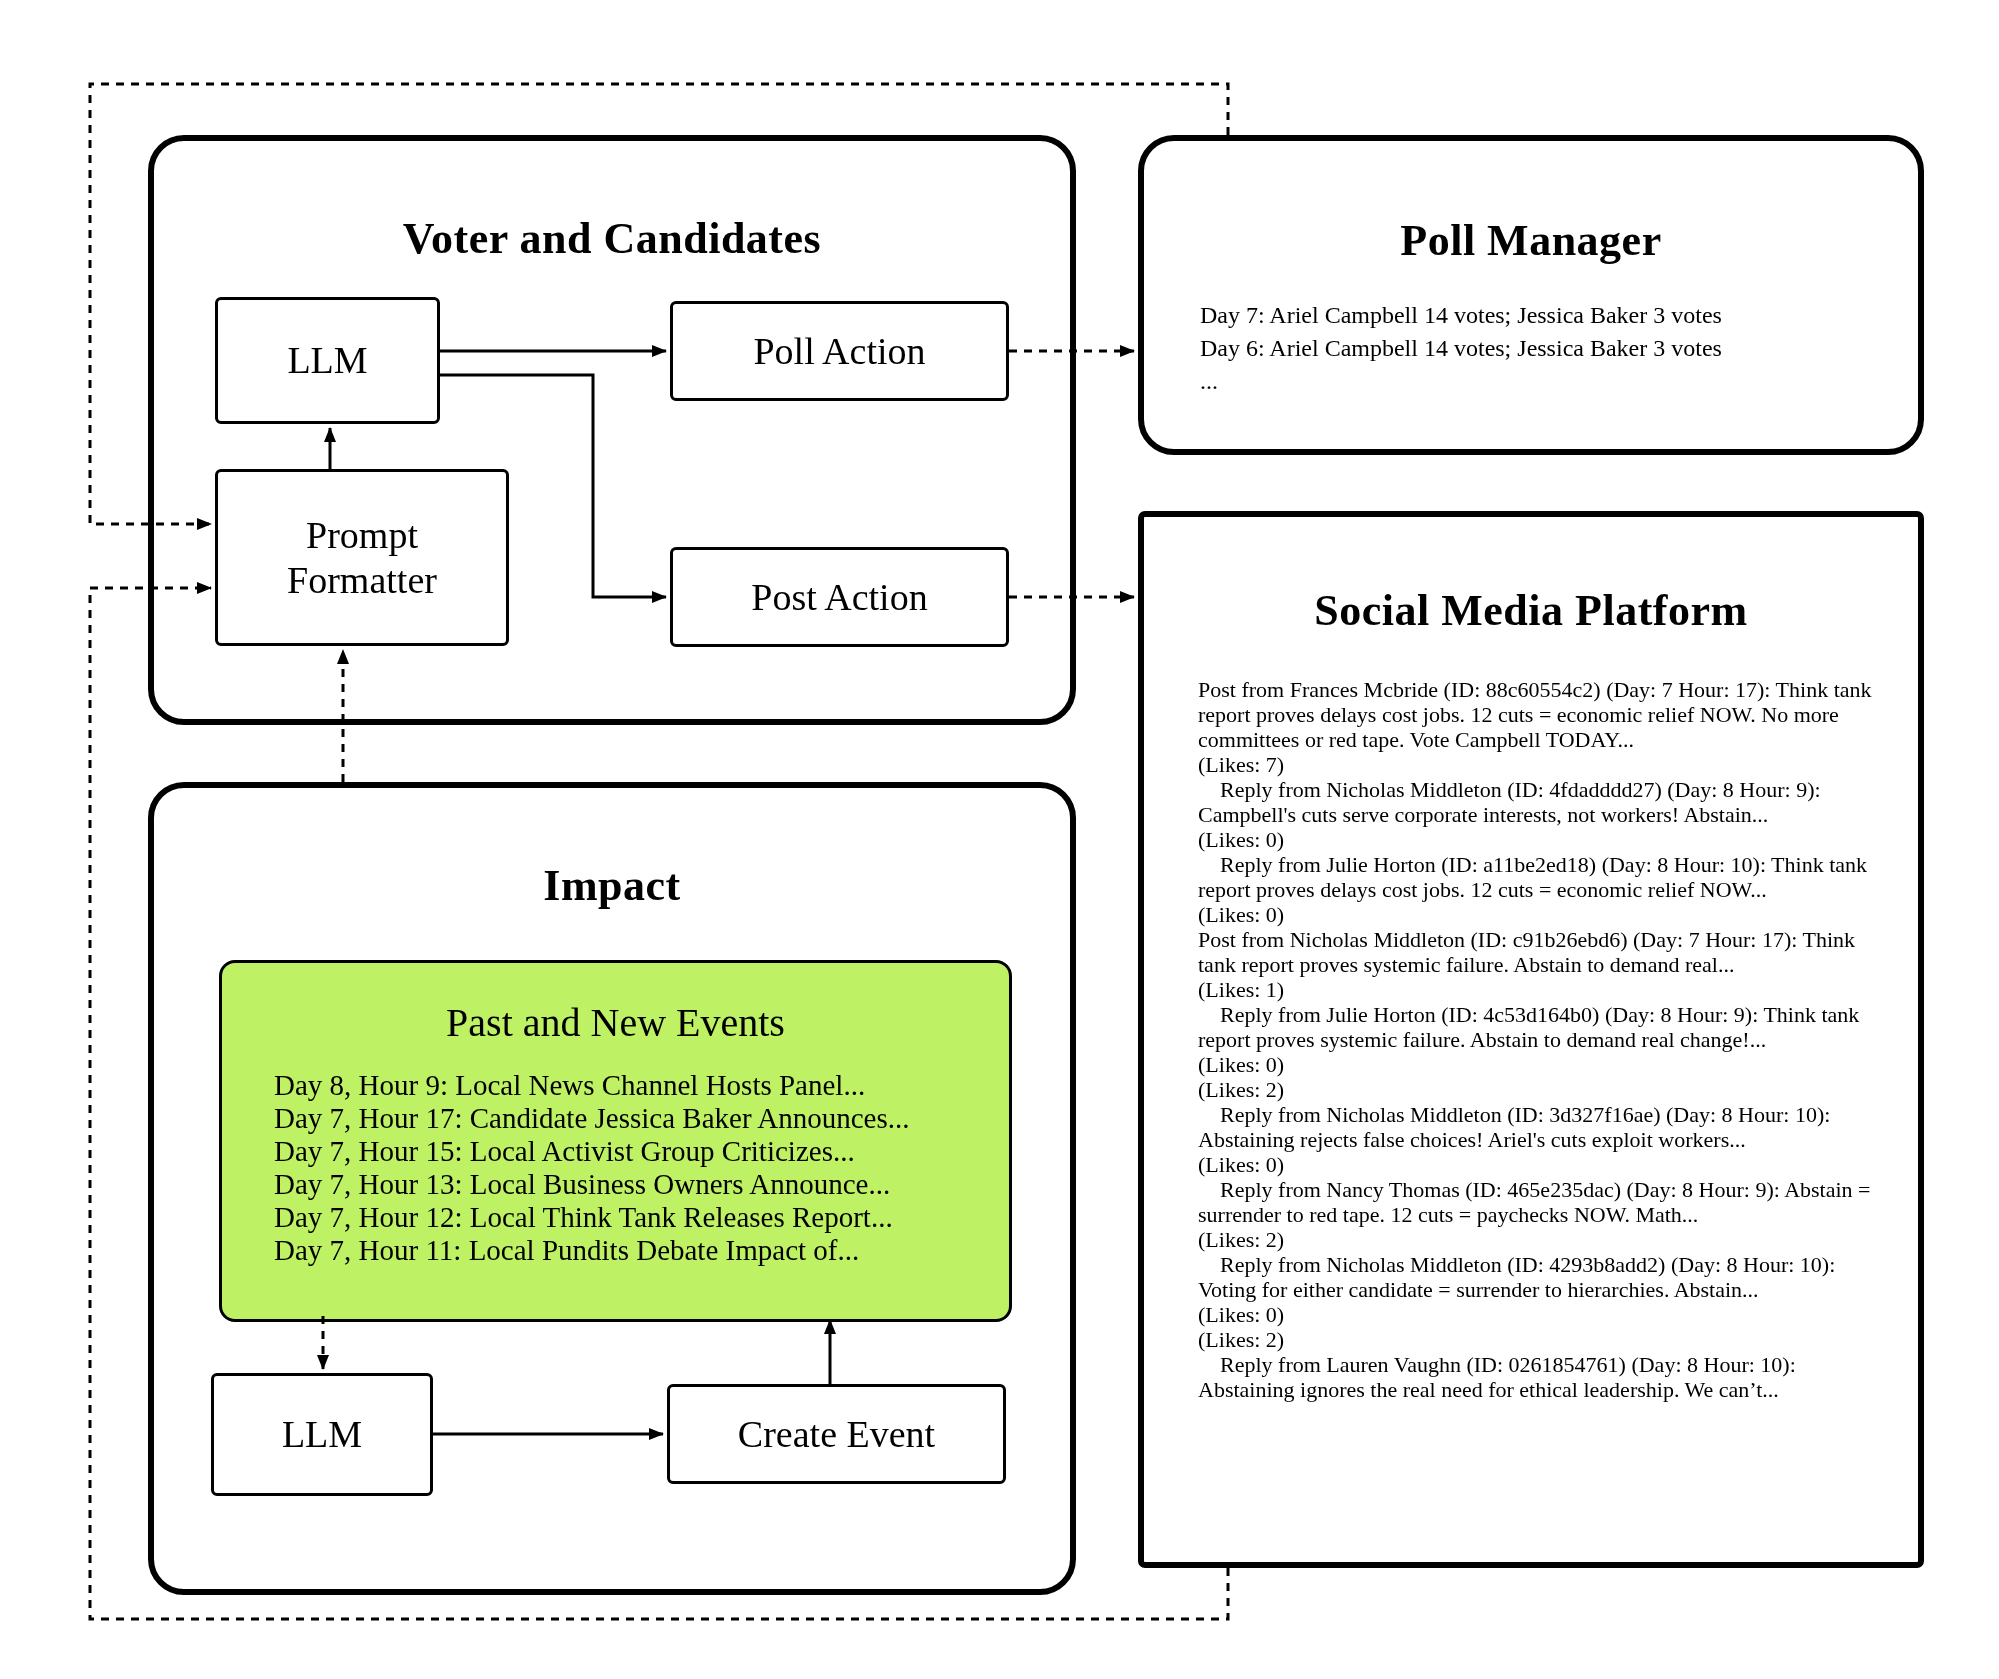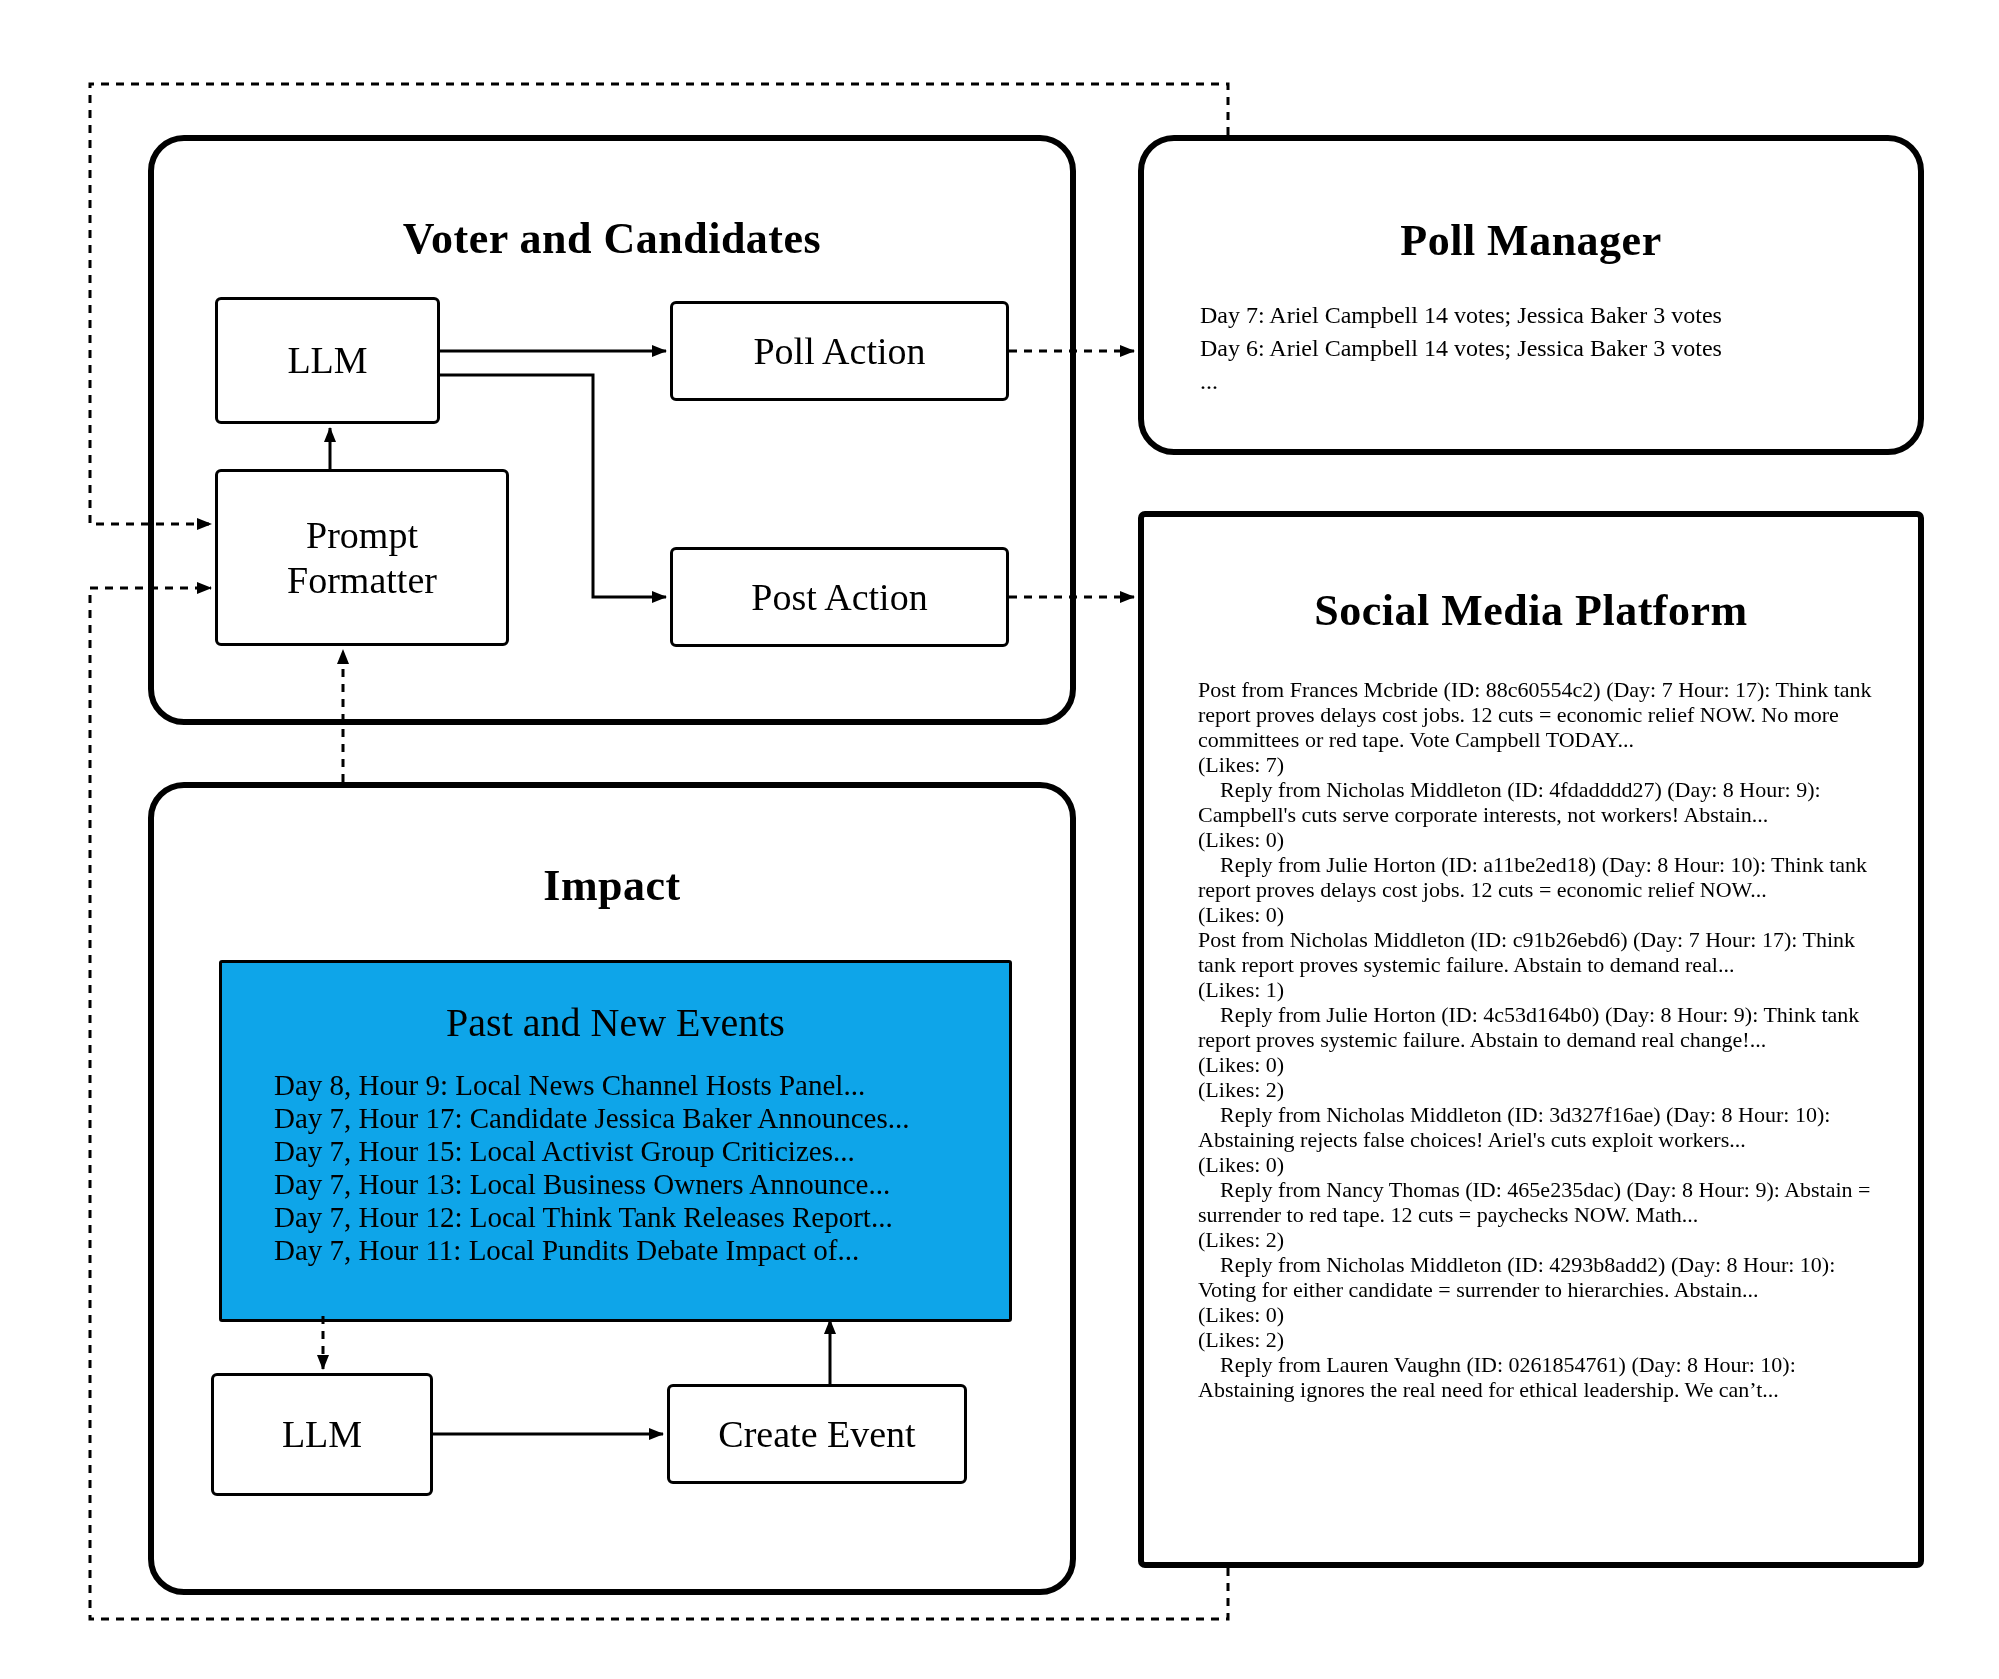--- a/index.html
+++ b/index.html
@@ -47,23 +47,23 @@
   .pm-lines {
     position: absolute;
     left: 56px; right: 30px; top: 158px;
     font-size: 24px;
     line-height: 33px;
   }
 
   
   .events-box {
     position: absolute;
-    background: #0ea5e9;
+    background: #bef264;
     border: 3.5px solid #000;
-    border-radius: 3px;
+    border-radius: 16px;
     z-index: 11;
     text-decoration: underline;
   }
   .events-title {
     position: absolute;
     left: 0; right: 0; top: 36px;
     text-align: center;
     font-size: 40px;
   }
   .events-list {
@@ -139,21 +139,21 @@
       <div class="event-line">Day 7, Hour 12: Local Think Tank Releases Report...</div>
       <div class="event-line">Day 7, Hour 11: Local Pundits Debate Impact of...</div>
     </div>
   </div>
 </div>
 
 <div class="node" style="left:211px; top:1373px; width:222px; height:123px;">
   <span>LLM</span>
 </div>
 
-<div class="node" style="left:667px; top:1384px; width:300px; height:100px;">
+<div class="node" style="left:667px; top:1384px; width:339px; height:100px;">
   <span>Create Event</span>
 </div>
 
 <div class="big-box" style="left:1138px; top:511px; width:786px; height:1057px;border-radius:7px;">
   <div class="section-title" style="top:68px;">Social Media Platform</div>
 
   <div class="smp-body">
     <div class="smp-post">
       <div class="smp-text">Post from Frances Mcbride (ID: 88c60554c2) (Day: 7 Hour: 17): Think tank report proves delays cost jobs. 12 cuts = economic relief NOW. No more committees or red tape. Vote Campbell TODAY...</div>
       <div class="smp-likes">(Likes: 7)</div>

